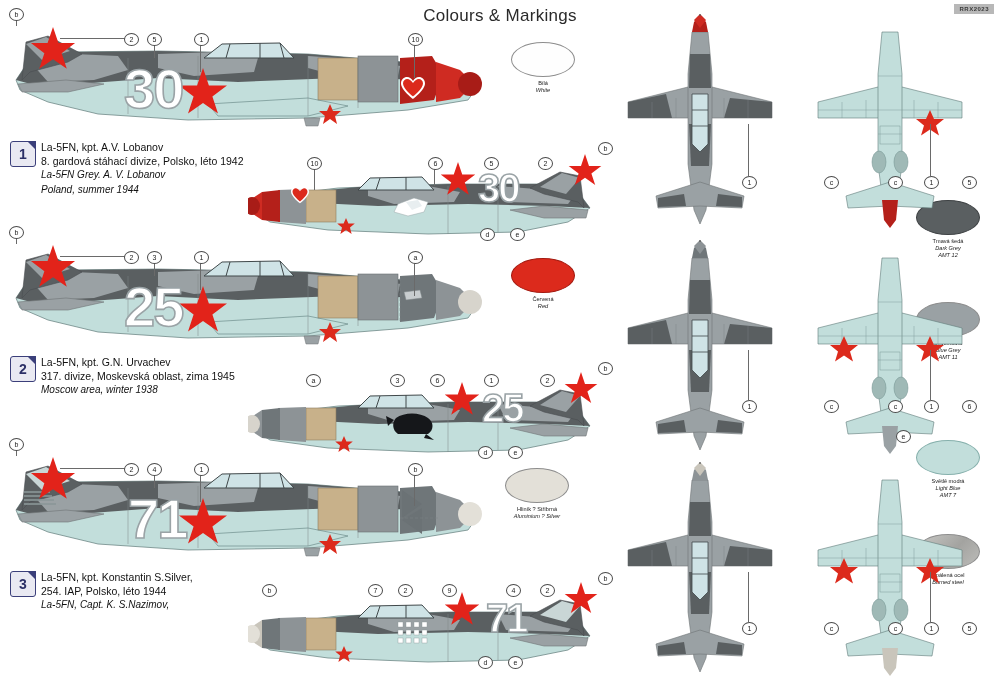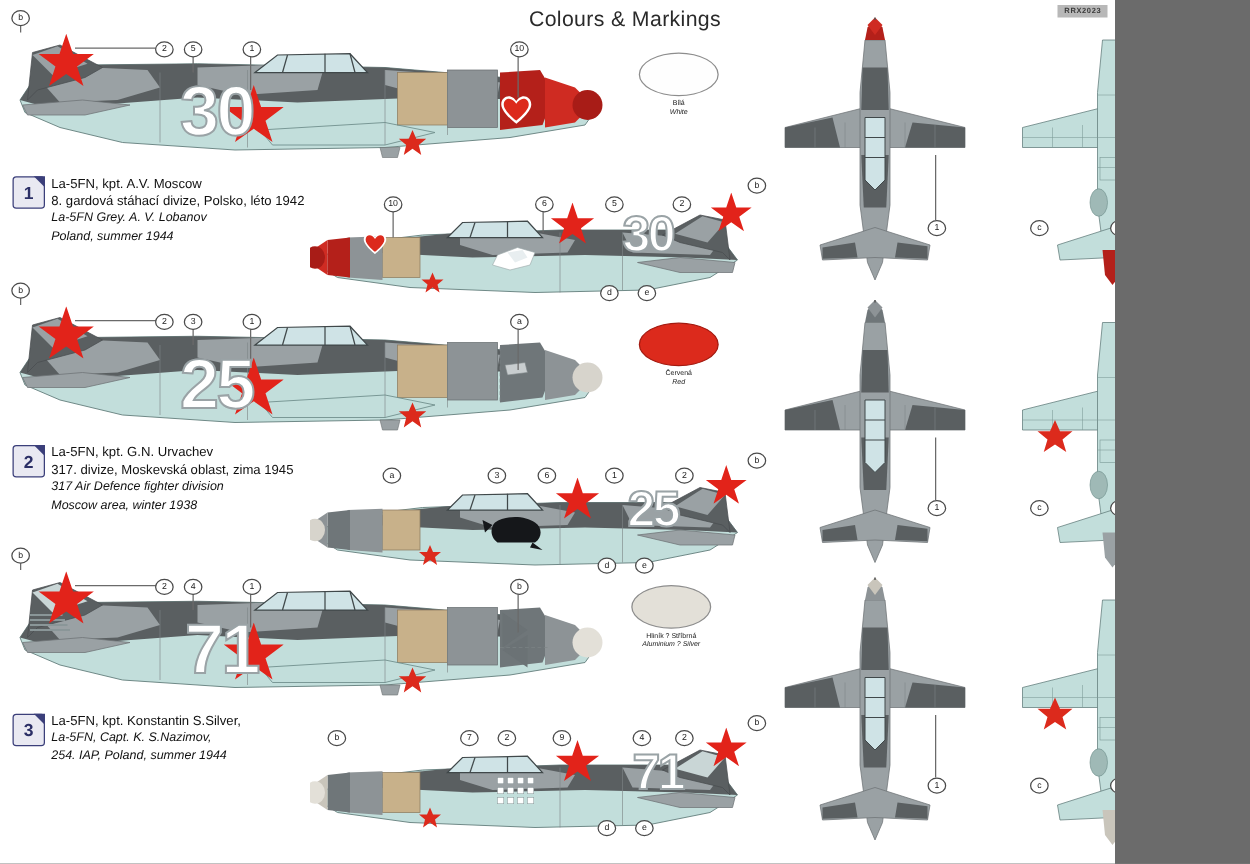--- a/index.html
+++ b/index.html
@@ -1,18 +1,18 @@
 <!DOCTYPE html>
 <html><head>
 <meta charset="utf-8">
 <style>
   html,body{margin:0;padding:0;background:#6b6b6b;}
   body{font-family:"Liberation Sans",sans-serif;}
   #sheet{
-    position:relative;width:892px;height:691px;background:#ffffff;
+    position:relative;width:1000px;height:691px;background:#ffffff;
     overflow:hidden;
   }
   .ttl{
     position:absolute;left:0;top:6px;width:1000px;text-align:center;
     font-size:17px;color:#2a2a2a;letter-spacing:.3px;font-weight:400;
   }
   .code{
     position:absolute;right:6px;top:4px;background:#b8b8b8;color:#3a3a3a;
     font-size:6px;padding:2px 5px;letter-spacing:.5px;font-weight:bold;
   }
@@ -55,61 +55,59 @@
   .pc{position:absolute;}  
 
   .star{
     position:absolute;background:#e2231a;z-index:14;
     clip-path:polygon(50% 0%,61.8% 35%,98% 35%,68.8% 57%,80% 91%,50% 70%,20% 91%,31.2% 57%,2% 35%,38.2% 35%);
   }
   .num{
     position:absolute;font-family:"Liberation Sans",sans-serif;font-weight:bold;
     color:#ffffff;-webkit-text-stroke:1.6px #9aa3a6;z-index:15;
     letter-spacing:-2px;
-    margin-left:20px;
   }
   .heart{
     position:absolute;z-index:16;
   }
   .heart svg{display:block;}
 </style>
 </head>
 <body>
 
 <div id="sheet">
 
   <div class="ttl">Colours &amp; Markings</div>
   <div class="code">RRX2023</div>
 
   <div class="cap" style="top:140px">
     <div class="badge">1</div>
     <div class="lines">
-      <div class="l">La-5FN, kpt. A.V. Moscow</div>
+      <div class="l">La-5FN, kpt. A.V. Lobanov</div>
       <div class="l">8. gardová stáhací divize, Polsko, léto 1942</div>
       <div class="l it">La-5FN Grey. A. V. Lobanov</div>
       <div class="l it">Poland, summer 1944</div>
     </div>
   </div>
 
   <div class="cap" style="top:355px">
     <div class="badge">2</div>
     <div class="lines">
       <div class="l">La-5FN, kpt. G.N. Urvachev</div>
       <div class="l">317. divize, Moskevská oblast, zima 1945</div>
-      <div class="l it">317 Air Defence fighter division</div>
       <div class="l it">Moscow area, winter 1938</div>
     </div>
   </div>
 
   <div class="cap" style="top:570px">
     <div class="badge">3</div>
     <div class="lines">
       <div class="l">La-5FN, kpt. Konstantin S.Silver,</div>
+      <div class="l">254. IAP, Polsko, léto 1944</div>
       <div class="l it">La-5FN, Capt. K. S.Nazimov,</div>
-      <div class="l it">254. IAP, Poland, summer 1944</div>
     </div>
   </div>
 
   <div class="sw" style="left:495px;top:42px">
     <div class="chip" style="background:#fefefe"></div>
     <div class="n">Bílá</div>
     <div class="n e">White</div>
     <div class="n e"></div>
   </div>
 

